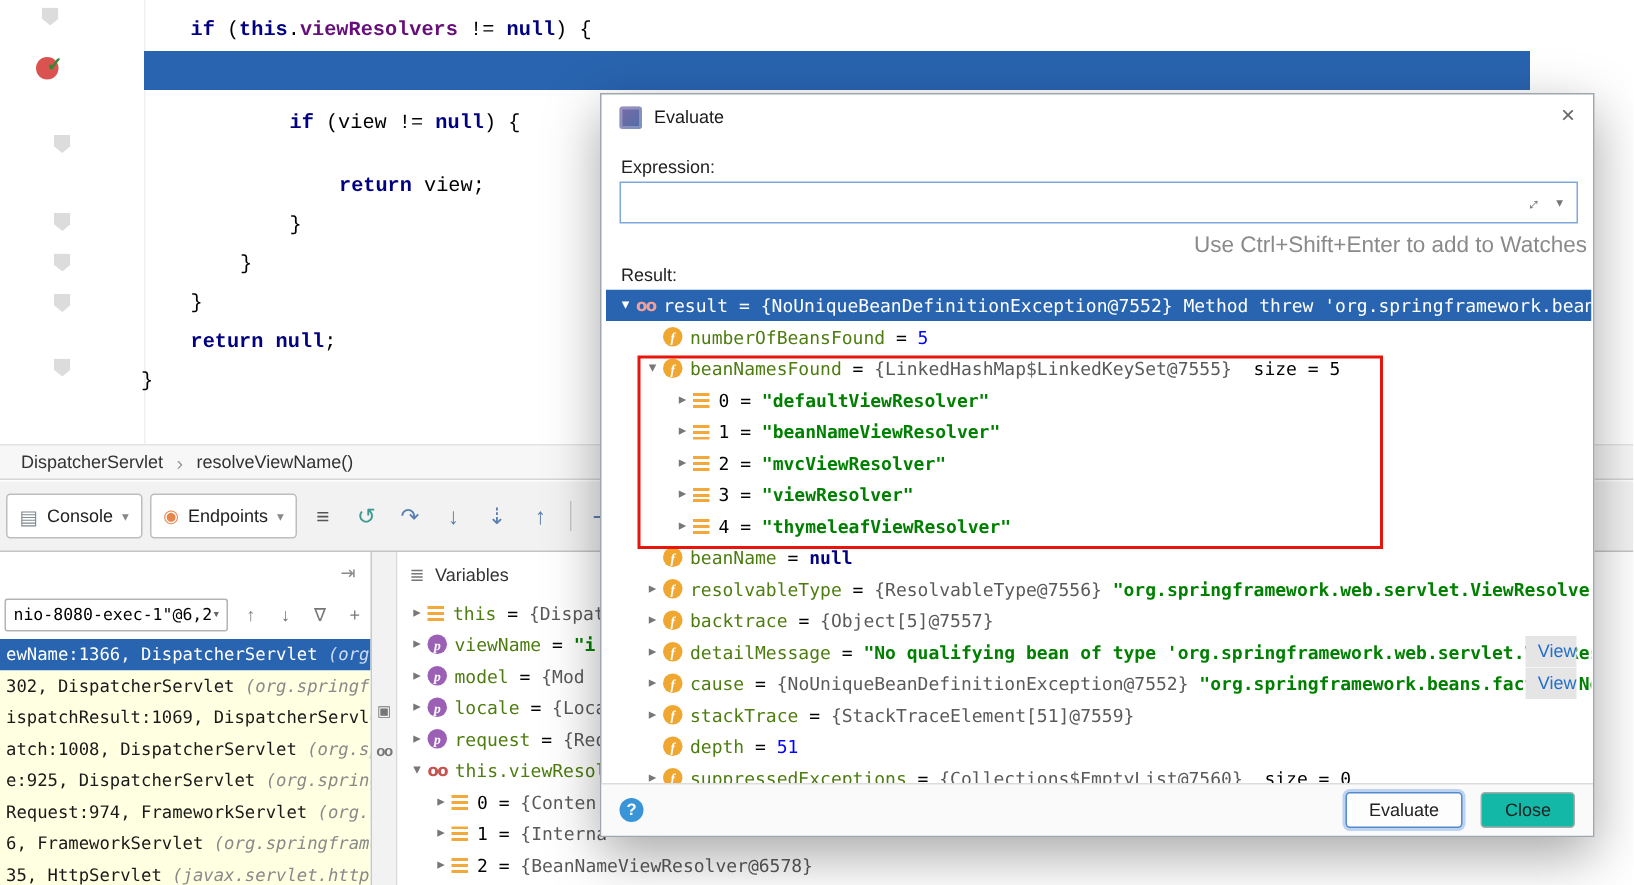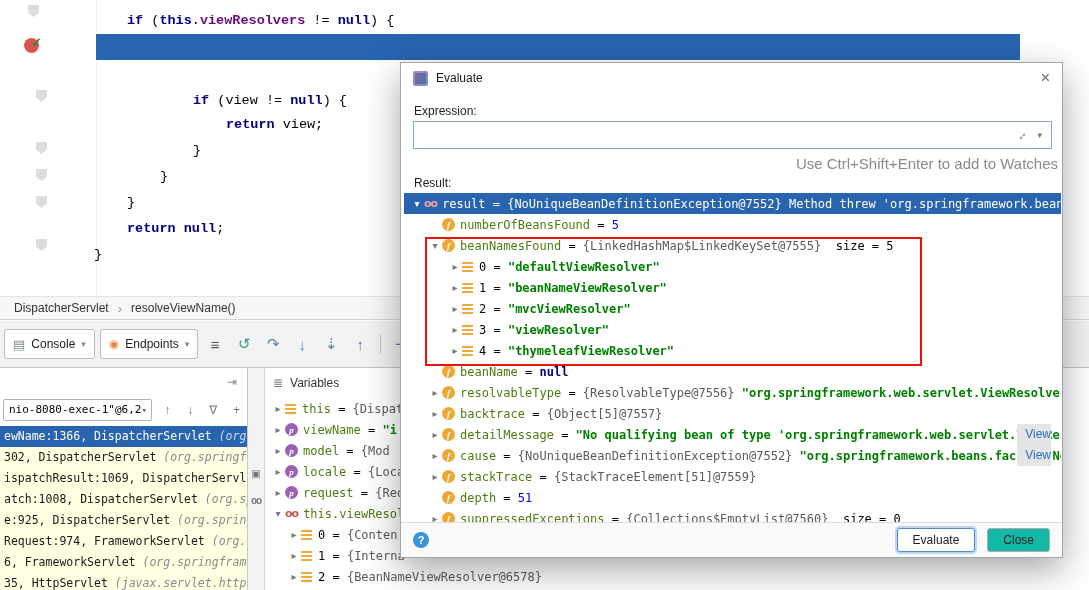--- a/index.html
+++ b/index.html
@@ -118,21 +118,21 @@
     <span class="gmark" style="left:36px;top:239px"></span>
 
     <div class="exec-line-bg"></div>
     <span class="breakpoint"></span>
     <span class="bp-check">✓</span>
 
     <div class="code-line" style="left:127px;top:8px"><span class="tk-kw">if</span><span class="tk-pl"> (</span><span class="tk-kw">this</span><span class="tk-pl">.</span><span class="tk-fld">viewResolvers</span><span class="tk-pl"> != </span><span class="tk-kw">null</span><span class="tk-pl">) {</span></div>
     <div class="code-line exec" style="left:160px;top:34px">
       <span><span class="tk-kw">for</span><span class="tk-pl"> (ViewResolver viewResolver : </span><span class="tk-kw">this</span><span class="tk-pl">.</span><span class="tk-fld">viewResolvers</span><span class="tk-pl">) {</span></span><span class="hint">viewResolvers:  size = 5</span>
     </div>
-    <div class="code-line" style="left:193px;top:88px"><span class="tk-kw">if</span><span class="tk-pl"> (view != </span><span class="tk-kw">null</span><span class="tk-pl">) {</span></div>
+    <div class="code-line" style="left:193px;top:70px"><span class="tk-kw">if</span><span class="tk-pl"> (view != </span><span class="tk-kw">null</span><span class="tk-pl">) {</span></div>
     <div class="code-line" style="left:226px;top:112px"><span class="tk-kw">return</span><span class="tk-pl"> view;</span></div>
     <div class="code-line" style="left:193px;top:138px"><span class="tk-pl">}</span></div>
     <div class="code-line" style="left:160px;top:164px"><span class="tk-pl">}</span></div>
     <div class="code-line" style="left:127px;top:190px"><span class="tk-pl">}</span></div>
     <div class="code-line" style="left:127px;top:216px"><span class="tk-kw">return </span><span class="tk-kw">null</span><span class="tk-pl">;</span></div>
     <div class="code-line" style="left:94px;top:242px"><span class="tk-pl">}</span></div>
   </div>
 
   <div class="breadcrumb">
     <span>DispatcherServlet</span>

